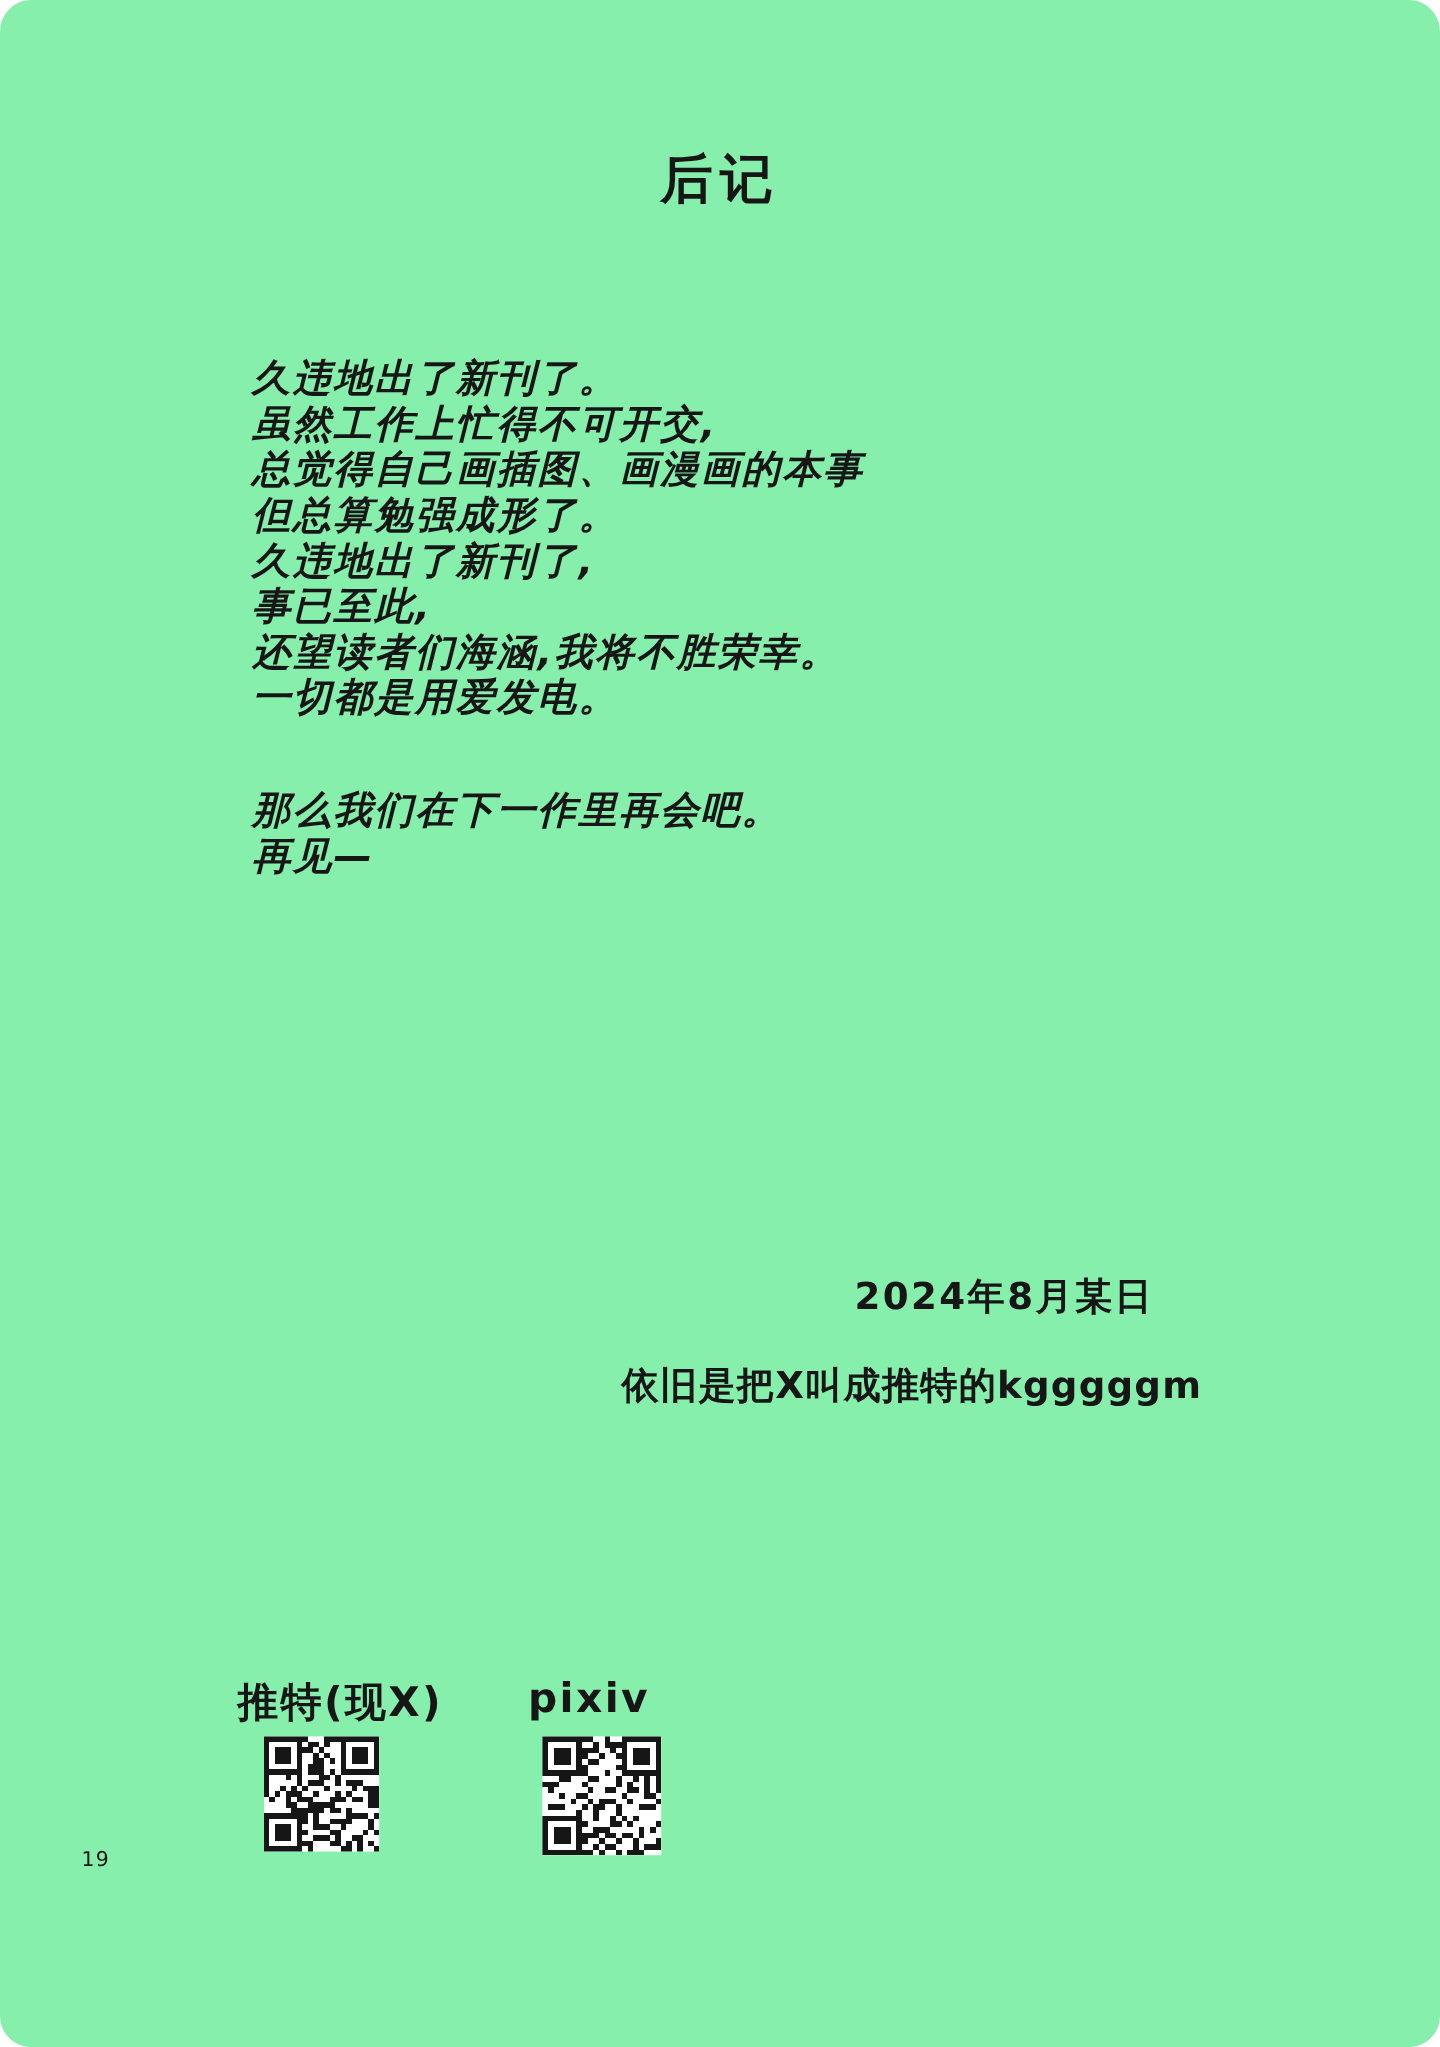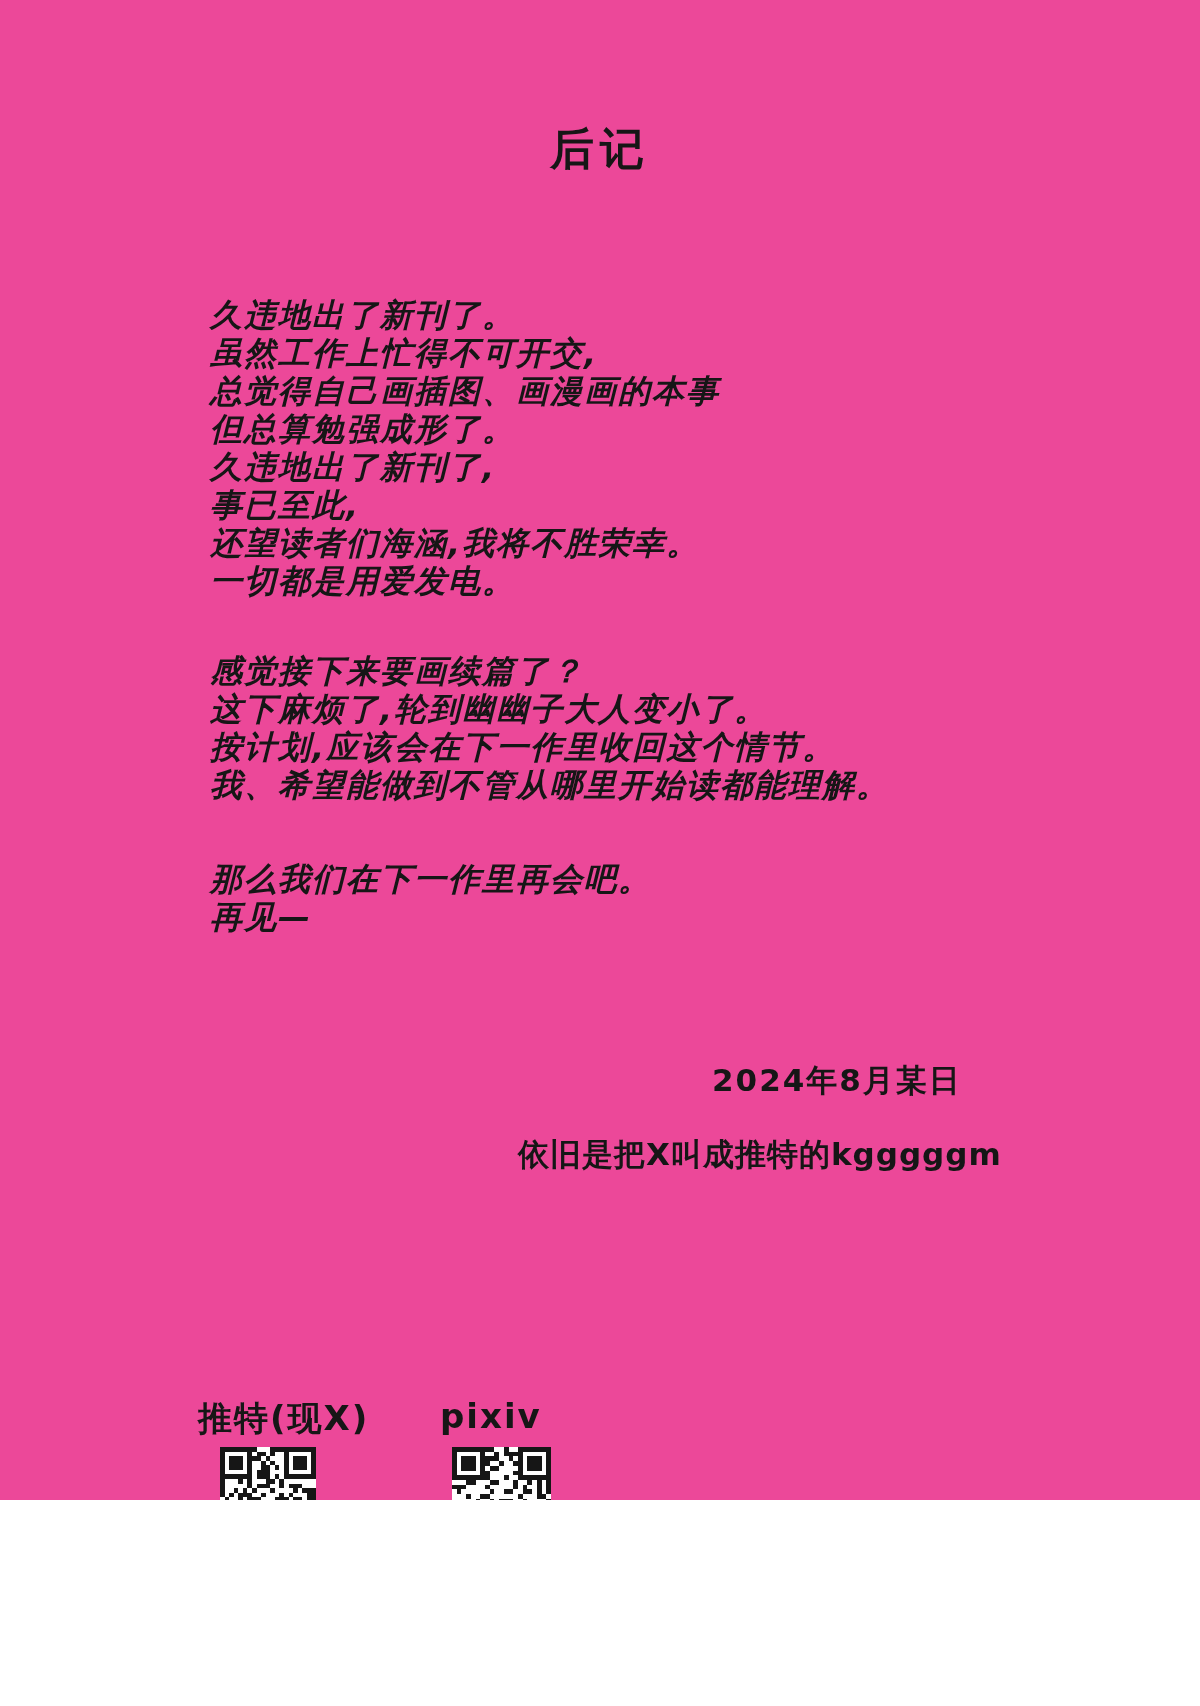--- a/index.html
+++ b/index.html
@@ -1,23 +1,24 @@
 <!DOCTYPE html>
 <html><head>
 <meta charset="utf-8">
 <style>
   html,body{margin:0;padding:0;background:#ffffff;}
   .page{
     position:relative;
-    width:1200px;height:1500px;
-    background:#ec4899;
+    width:1200px;height:1706px;
+    background:#86efac;
     color:#161616;
     font-family:"DejaVu Sans",sans-serif;
     font-weight:bold;
     overflow:hidden;
+    border-radius:26px;
   }
   .title{
     position:absolute;top:120px;left:0;width:100%;
     text-align:center;
     font-size:44px;
     letter-spacing:6px;
   }
   .body-text{
     position:absolute;left:210px;top:296px;
     font-size:32px;
@@ -60,26 +61,20 @@
   <div class="body-text">
     <div class="para">
       <div>久违地出了新刊了。</div>
       <div>虽然工作上忙得不可开交,</div>
       <div>总觉得自己画插图、画漫画的本事</div>
       <div>但总算勉强成形了。</div>
       <div>久违地出了新刊了,</div>
       <div>事已至此,</div>
       <div>还望读者们海涵,我将不胜荣幸。</div>
       <div>一切都是用爱发电。</div>
-    </div>
-    <div class="para gap-1">
-      <div>感觉接下来要画续篇了？</div>
-      <div>这下麻烦了,轮到幽幽子大人变小了。</div>
-      <div>按计划,应该会在下一作里收回这个情节。</div>
-      <div>我、希望能做到不管从哪里开始读都能理解。</div>
     </div>
     <div class="para gap-2">
       <div>那么我们在下一作里再会吧。</div>
       <div>再见—</div>
     </div>
   </div>
 
   <div class="date-line">2024年8月某日</div>
 
   <div class="signature-line">依旧是把X叫成推特的kgggggm</div>

